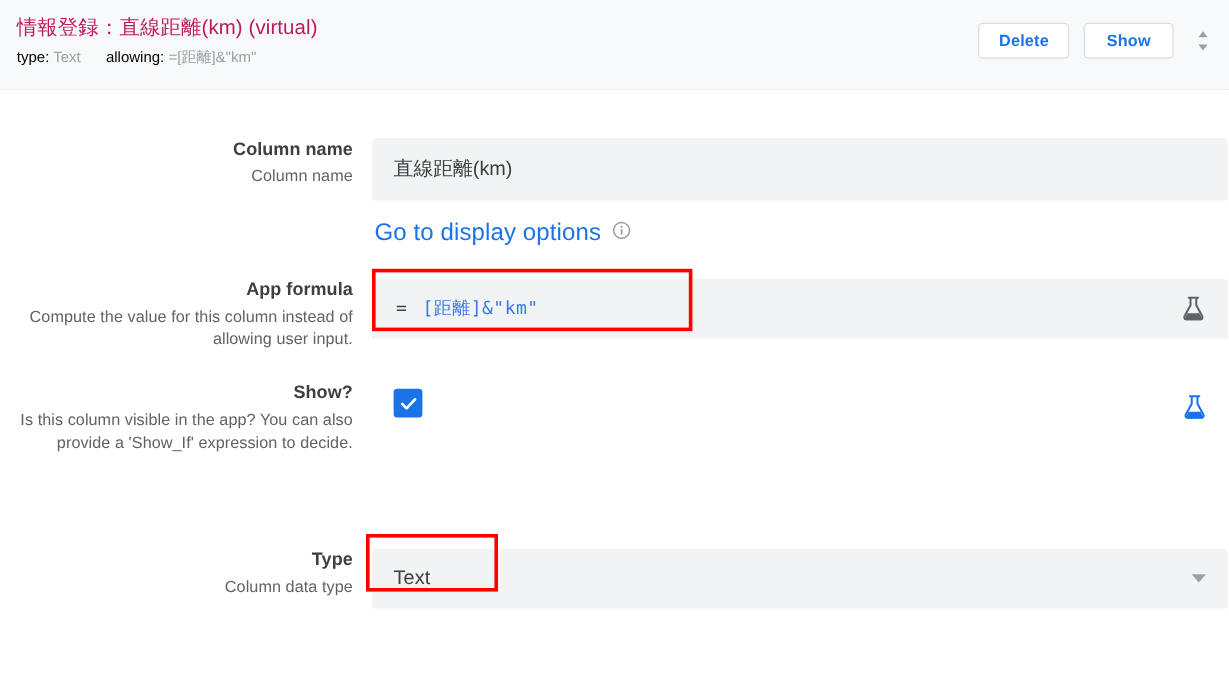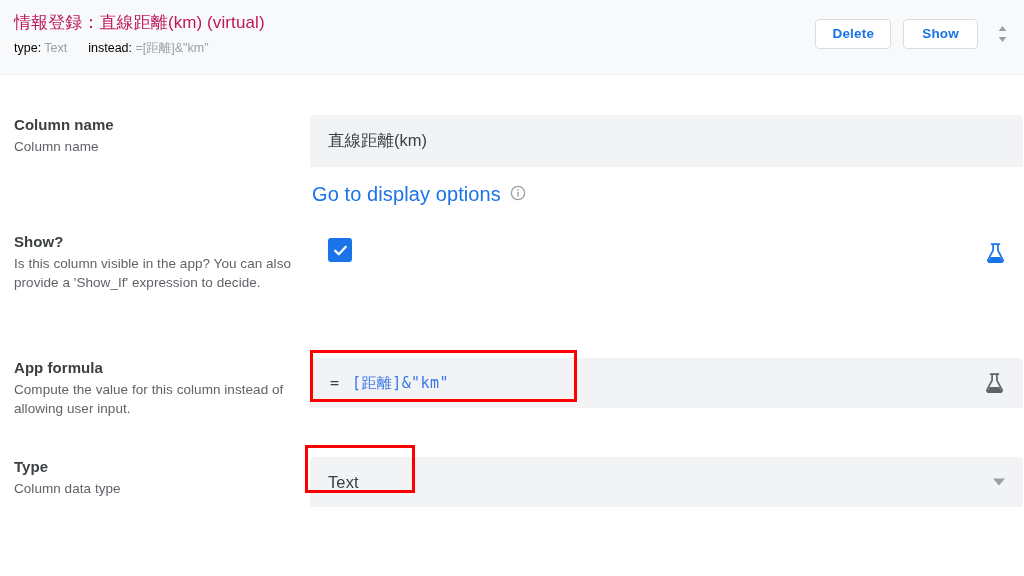--- a/index.html
+++ b/index.html
@@ -73,20 +73,21 @@
     margin-left: 2px;
   }
 
   
   .body { position: relative; }
 
   .row {
     display: flex;
     align-items: flex-start;
     padding-left: 14px;
+    text-align: right;
   }
   .row-colname { padding-top: 40px; }
   .row-formula { padding-top: 26px; }
   .row-show    { padding-top: 26px; }
   .row-type    { padding-top: 39px; }
 
   .label-col {
     width: 296px;
     flex: 0 0 296px;
     padding-right: 16px;
@@ -255,21 +256,21 @@
 </style>
 </head>
 <body>
 
 <div class="header">
   <div class="header-title">情報登録：直線距離(km) (virtual)</div>
   <div class="header-sub">
     <span class="sub-key">type:</span>
     <span class="sub-val">Text</span>
     <span class="sub-gap"></span>
-    <span class="sub-key">instead:</span>
+    <span class="sub-key">allowing:</span>
     <span class="sub-val">=[距離]&amp;"km"</span>
   </div>
 
   <div class="header-actions">
     <button class="btn">Delete</button>
     <button class="btn btn-done">Show</button>
     <span class="updown-icon">
       <svg width="13" height="22" viewBox="0 0 13 22" aria-hidden="true">
         <path d="M6.5 3 L10.3 8 L2.7 8 Z" fill="#9aa0a6"></path>
         <path d="M6.5 19 L10.3 14 L2.7 14 Z" fill="#9aa0a6"></path>
@@ -290,20 +291,41 @@
       <div class="link-row">
         <span class="link-text">Go to display options</span>
         <span class="info-icon">
           <svg width="16" height="16" viewBox="0 0 16 16" aria-hidden="true">
             <circle cx="8" cy="8" r="6.6" fill="none" stroke="#9aa0a6" stroke-width="1.3"></circle>
             <rect x="7.3" y="6.9" width="1.4" height="4.6" fill="#9aa0a6"></rect>
             <rect x="7.3" y="4.3" width="1.4" height="1.5" fill="#9aa0a6"></rect>
           </svg>
         </span>
       </div>
+    </div>
+  </div>
+
+  <div class="row row-formula">
+    <div class="label-col">
+      <div class="label-title">App formula</div>
+      <div class="label-desc">Compute the value for this column instead of allowing user input.</div>
+    </div>
+    <div class="field-col">
+      <div class="formula-field">
+        <span class="formula-eq">=</span>
+        <span class="formula-text">[距離]&amp;"km"</span>
+        <span class="flask-wrap">
+          <svg width="21" height="22" viewBox="0 0 21 22" aria-hidden="true">
+            <path d="M8.1 2.2 L8.1 8.4 L3.1 17.6 C2.5 18.8 3.3 20.1 4.7 20.1 L16.3 20.1 C17.7 20.1 18.5 18.8 17.9 17.6 L12.9 8.4 L12.9 2.2" fill="none" stroke="#5f6368" stroke-width="1.7" stroke-linejoin="round"></path>
+            <line x1="6.6" y1="2.2" x2="14.4" y2="2.2" stroke="#5f6368" stroke-width="1.7" stroke-linecap="round"></line>
+            <path d="M5.6 15.1 L15.4 15.1 L17.9 19.6 C18.2 20.2 17.8 20.8 17.0 20.8 L4.0 20.8 C3.2 20.8 2.8 20.2 3.1 19.6 Z" fill="#5f6368"></path>
+          </svg>
+        </span>
+      </div>
+      <div class="redbox redbox-formula"></div>
     </div>
   </div>
 
   <div class="row row-show">
     <div class="label-col">
       <div class="label-title">Show?</div>
       <div class="label-desc">Is this column visible in the app? You can also provide a 'Show_If' expression to decide.</div>
     </div>
     <div class="field-col checkbox-area">
       <div class="checkbox">
@@ -314,41 +336,20 @@
       <span class="flask-show">
         <svg width="21" height="22" viewBox="0 0 21 22" aria-hidden="true">
           <path d="M8.1 2.2 L8.1 8.4 L3.1 17.6 C2.5 18.8 3.3 20.1 4.7 20.1 L16.3 20.1 C17.7 20.1 18.5 18.8 17.9 17.6 L12.9 8.4 L12.9 2.2" fill="none" stroke="#1a73e8" stroke-width="1.7" stroke-linejoin="round"></path>
           <line x1="6.6" y1="2.2" x2="14.4" y2="2.2" stroke="#1a73e8" stroke-width="1.7" stroke-linecap="round"></line>
           <path d="M5.6 15.1 L15.4 15.1 L17.9 19.6 C18.2 20.2 17.8 20.8 17.0 20.8 L4.0 20.8 C3.2 20.8 2.8 20.2 3.1 19.6 Z" fill="#1a73e8"></path>
         </svg>
       </span>
     </div>
   </div>
 
-  <div class="row row-formula">
-    <div class="label-col">
-      <div class="label-title">App formula</div>
-      <div class="label-desc">Compute the value for this column instead of allowing user input.</div>
-    </div>
-    <div class="field-col">
-      <div class="formula-field">
-        <span class="formula-eq">=</span>
-        <span class="formula-text">[距離]&amp;"km"</span>
-        <span class="flask-wrap">
-          <svg width="21" height="22" viewBox="0 0 21 22" aria-hidden="true">
-            <path d="M8.1 2.2 L8.1 8.4 L3.1 17.6 C2.5 18.8 3.3 20.1 4.7 20.1 L16.3 20.1 C17.7 20.1 18.5 18.8 17.9 17.6 L12.9 8.4 L12.9 2.2" fill="none" stroke="#5f6368" stroke-width="1.7" stroke-linejoin="round"></path>
-            <line x1="6.6" y1="2.2" x2="14.4" y2="2.2" stroke="#5f6368" stroke-width="1.7" stroke-linecap="round"></line>
-            <path d="M5.6 15.1 L15.4 15.1 L17.9 19.6 C18.2 20.2 17.8 20.8 17.0 20.8 L4.0 20.8 C3.2 20.8 2.8 20.2 3.1 19.6 Z" fill="#5f6368"></path>
-          </svg>
-        </span>
-      </div>
-      <div class="redbox redbox-formula"></div>
-    </div>
-  </div>
-
   <div class="row row-type">
     <div class="label-col">
       <div class="label-title">Type</div>
       <div class="label-desc">Column data type</div>
     </div>
     <div class="field-col">
       <div class="select-field">
         <span class="select-value">Text</span>
         <span class="caret"></span>
       </div>

